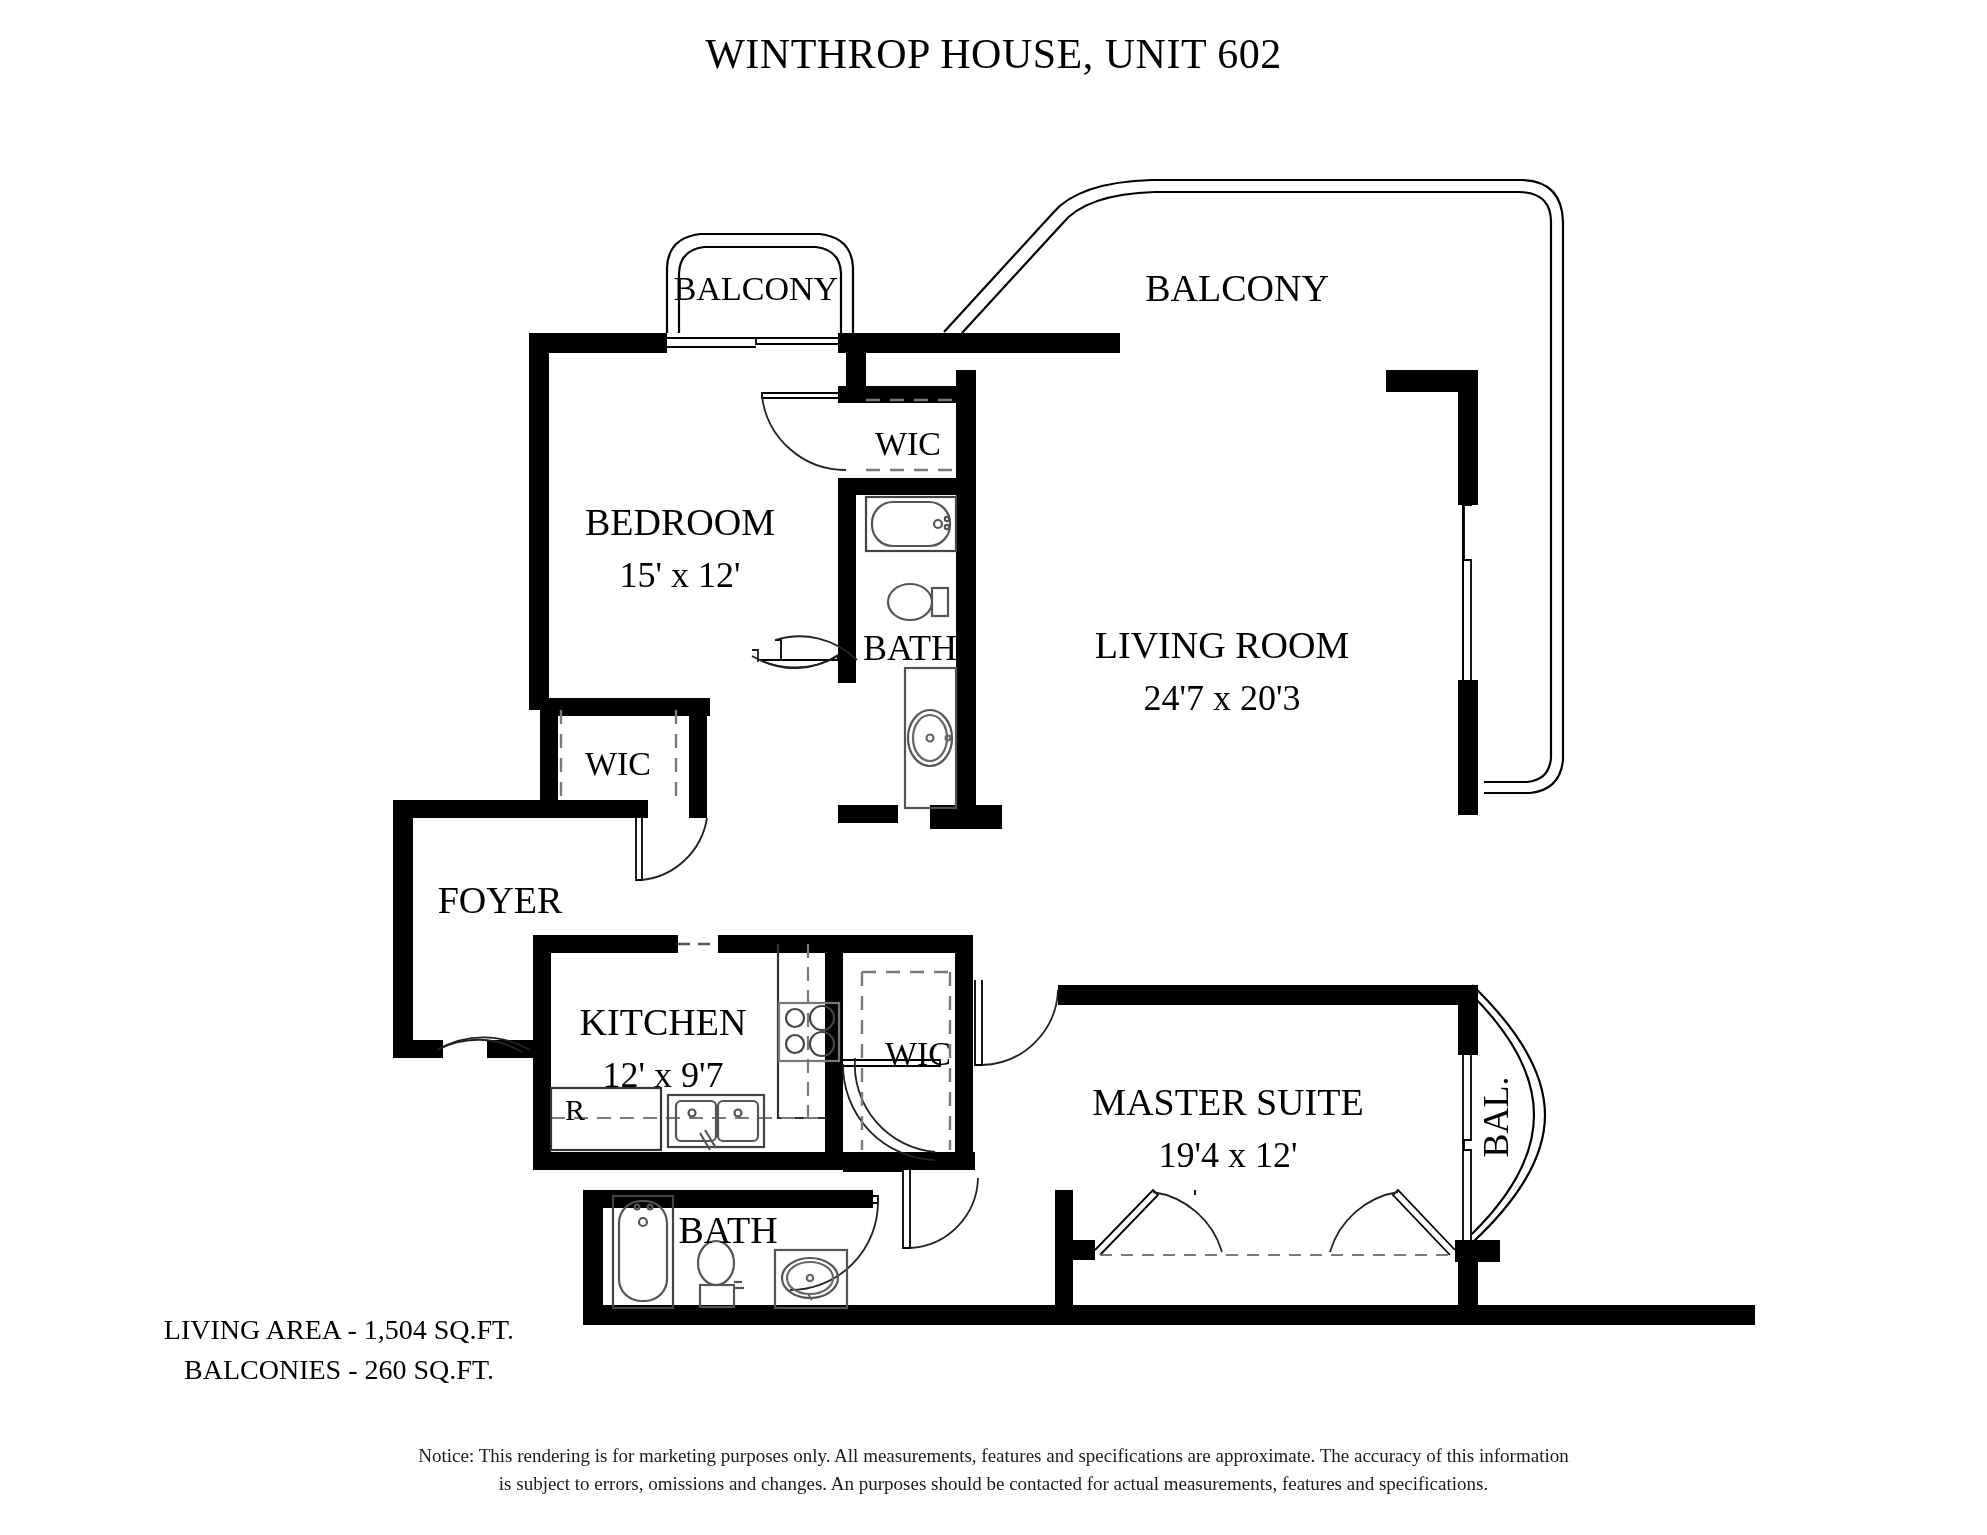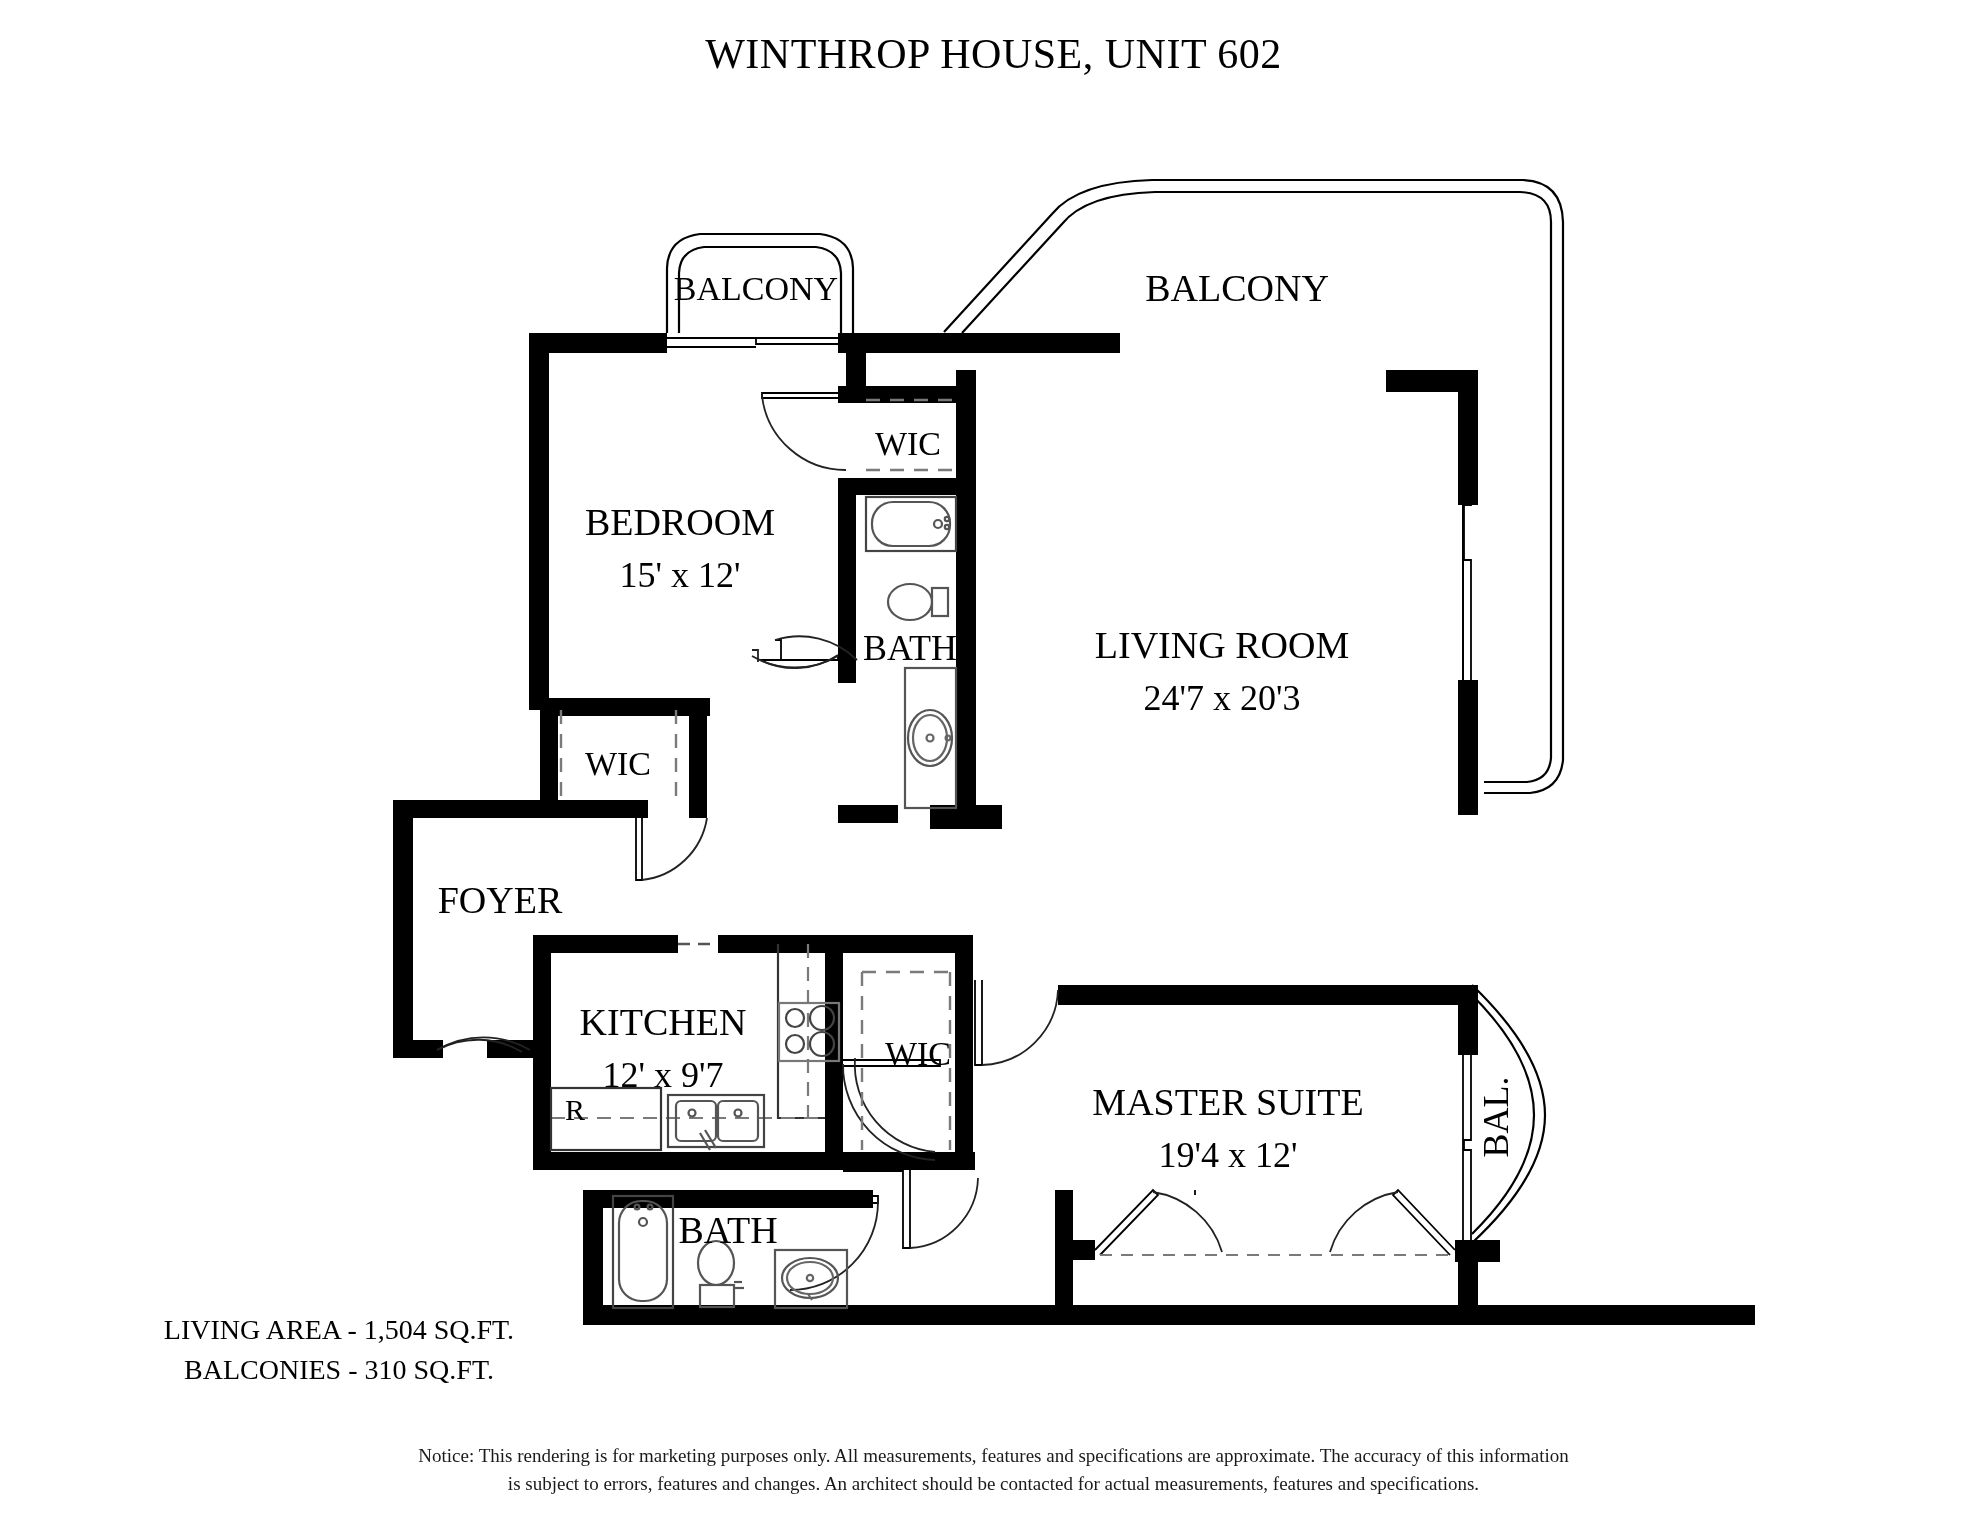--- a/index.html
+++ b/index.html
@@ -327,21 +327,21 @@
       <text class="lbl" x="1228" y="1167" font-size="36">19'4 x 12'</text>
 
       <text class="lbl" x="728" y="1243" font-size="38">BATH</text>
 
       <text class="lbl" x="1508" y="1117" font-size="36" transform="rotate(-90 1508 1117)">BAL.</text>
     </g>
   </svg>
 
   <div class="legend">
     <div>LIVING AREA - 1,504 SQ.FT.</div>
-    <div>BALCONIES - 310 SQ.FT.</div>
+    <div>BALCONIES - 260 SQ.FT.</div>
   </div>
 
   <div class="notice">
     <div>Notice: This rendering is for marketing purposes only. All measurements, features and specifications are approximate. The accuracy of this information</div>
-    <div>is subject to errors, features and changes. An architect should be contacted for actual measurements, features and specifications.</div>
+    <div>is subject to errors, omissions and changes. An purposes should be contacted for actual measurements, features and specifications.</div>
   </div>
 
 </div>
 
 </body></html>

